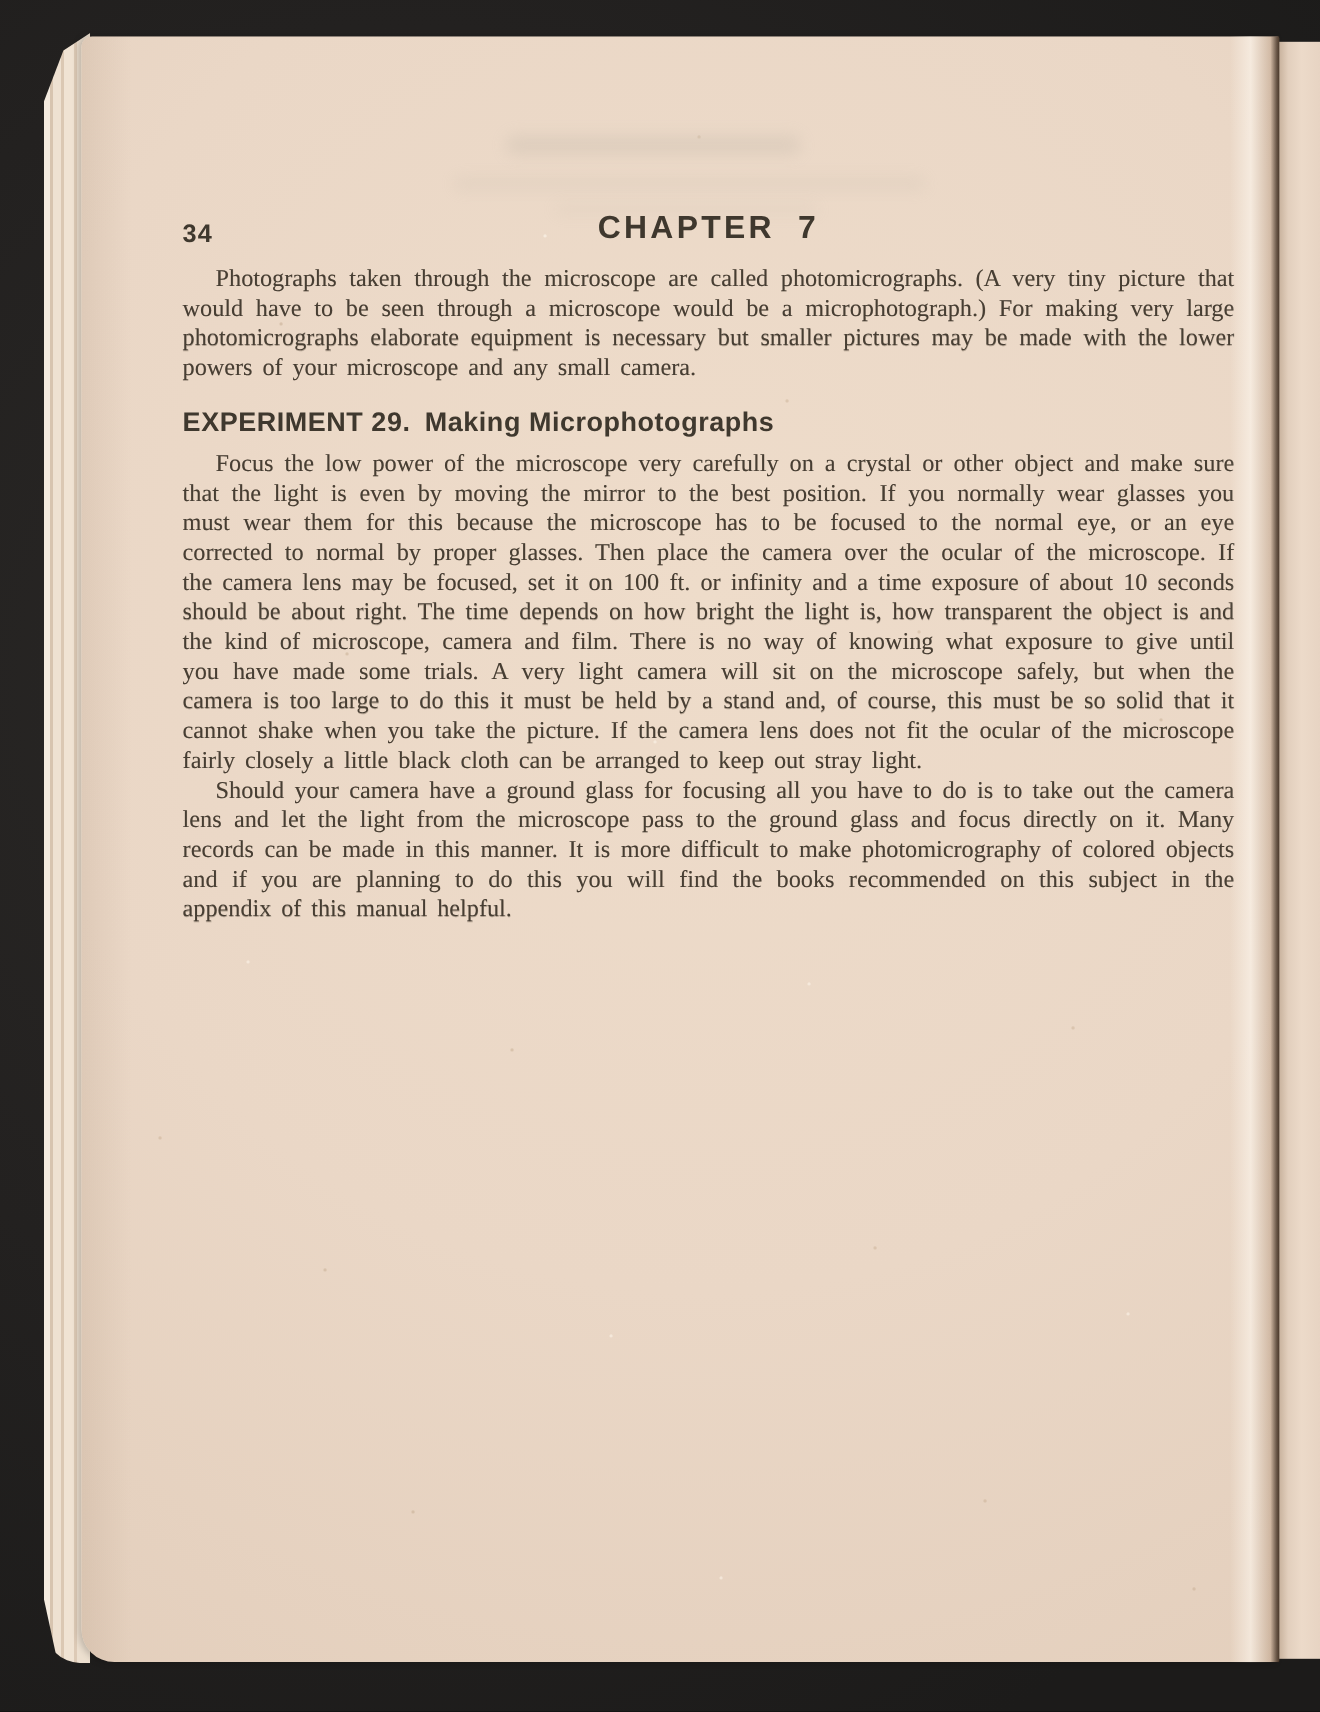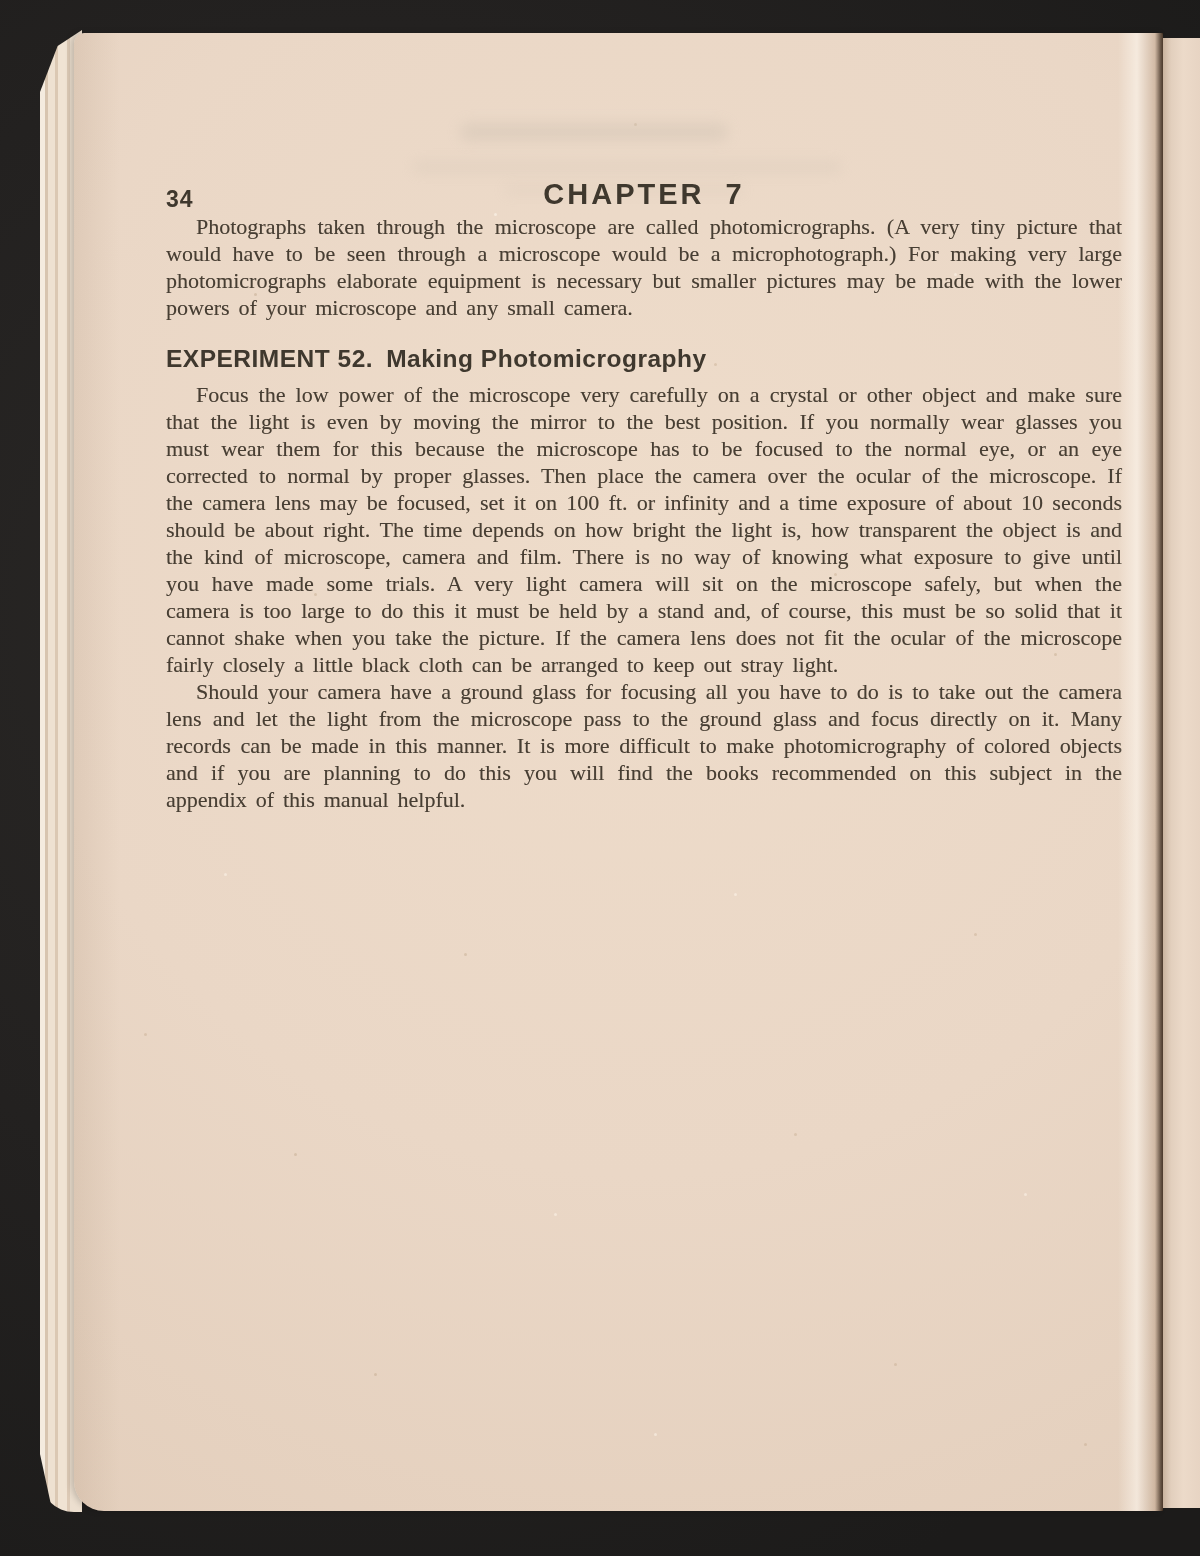--- a/index.html
+++ b/index.html
@@ -73,21 +73,21 @@
     padding:142px 41px 0 92px;
     color:#473e33;
   }
   .chapter-header{position:relative;text-align:center;}
   .page-number{
     position:absolute;left:0;top:8px;
     font-family:"Liberation Sans",sans-serif;font-weight:700;
     font-size:23px;letter-spacing:1px;color:#3f382e;
   }
   .chapter-label{
-    margin:3px;font-family:"Liberation Sans",sans-serif;font-weight:700;
+    margin:16px;font-family:"Liberation Sans",sans-serif;font-weight:700;
     font-size:29px;line-height:32px;letter-spacing:3px;word-spacing:10px;color:#3f382e;
   }
   .chapter-title{
     margin:13px 0 0;font-family:"Liberation Sans",sans-serif;font-weight:700;
     font-size:27px;line-height:30px;letter-spacing:.5px;color:#3f382e;
   }
   .body-para{
     margin:0;font-size:22px;line-height:27px;
     text-align:justify;text-indent:30px;word-spacing:3.5px;
     text-shadow:.2px .2px 0 rgba(70,58,44,.35);
@@ -114,21 +114,21 @@
 
     <div class="content">
       <header class="chapter-header">
         <span class="page-number">34</span>
         <h1 class="chapter-label">CHAPTER 7</h1>
       </header>
 
       <p class="body-para intro">Photographs taken through the microscope are called photomicrographs. (A very tiny picture that would have to be seen through a microscope would be a microphotograph.) For making very large photomicrographs elaborate equipment is necessary but smaller pictures may be made with the lower powers of your microscope and any small camera.</p>
 
       <h3 class="experiment-heading">
-        <span class="exp-label">EXPERIMENT 52.</span><span>Making Photomicrography</span>
+        <span class="exp-label">EXPERIMENT 29.</span><span>Making Microphotographs</span>
       </h3>
 
       <p class="body-para">Focus the low power of the microscope very carefully on a crystal or other object and make sure that the light is even by moving the mirror to the best position. If you normally wear glasses you must wear them for this because the microscope has to be focused to the normal eye, or an eye corrected to normal by proper glasses. Then place the camera over the ocular of the microscope. If the camera lens may be focused, set it on 100 ft. or infinity and a time exposure of about 10 seconds should be about right. The time depends on how bright the light is, how transparent the object is and the kind of microscope, camera and film. There is no way of knowing what exposure to give until you have made some trials. A very light camera will sit on the microscope safely, but when the camera is too large to do this it must be held by a stand and, of course, this must be so solid that it cannot shake when you take the picture. If the camera lens does not fit the ocular of the microscope fairly closely a little black cloth can be arranged to keep out stray light.</p>
       <p class="body-para">Should your camera have a ground glass for focusing all you have to do is to take out the camera lens and let the light from the microscope pass to the ground glass and focus directly on it. Many records can be made in this manner. It is more difficult to make photomicrography of colored objects and if you are planning to do this you will find the books recommended on this subject in the appendix of this manual helpful.</p>
     </div>
   </div>
 
   <div class="gutter"></div>
   <div class="facing-page"></div>
 

